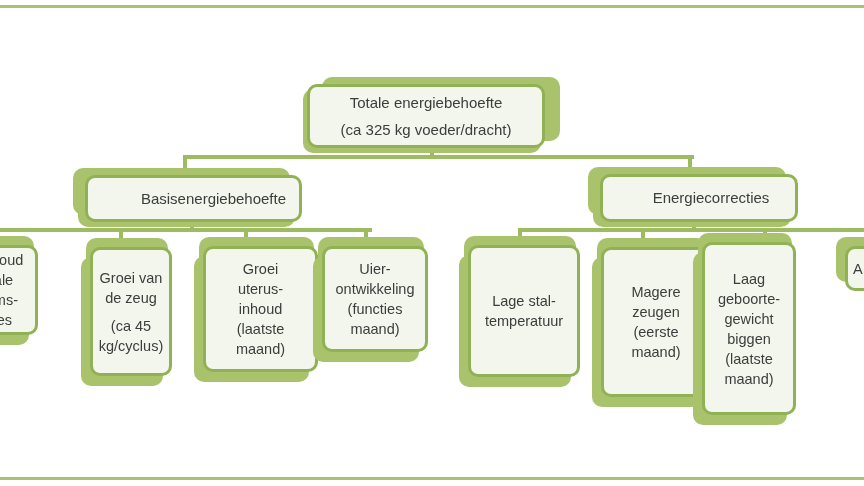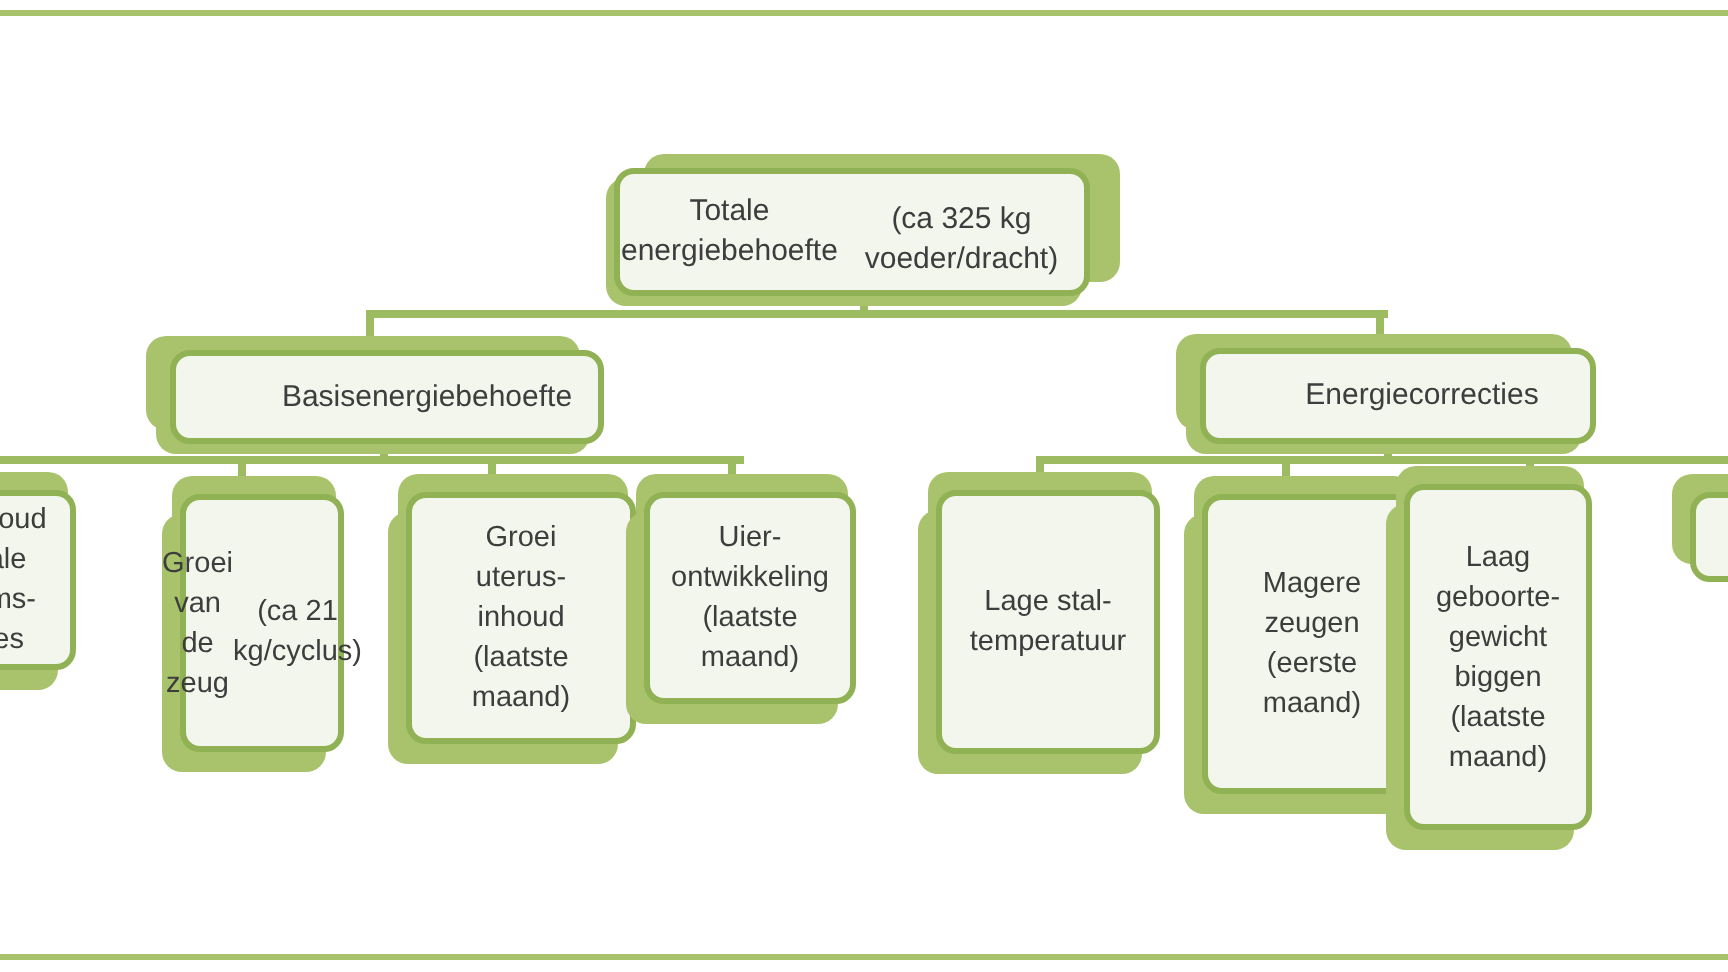--- a/index.html
+++ b/index.html
@@ -7,21 +7,21 @@
     position:relative; width:864px; height:486px;
     overflow:hidden; background:#ffffff;
     font-family:"Liberation Sans", sans-serif;
     color:#3d3d3d;
   }
   .rule { position:absolute; left:0; width:864px; height:3px; background:#a9c36c; }
   .cl   { position:absolute; background:#9dbb60; }
   .node {
     position:absolute; box-sizing:border-box;
     background:#f3f6ec; border:3px solid #90b154; border-radius:10px;
-    display:flex; flex-direction:row; justify-content:center; align-items:center;
+    display:flex; flex-direction:column; justify-content:center; align-items:center;
     text-align:center;
   }
   .root-node { box-shadow:15px -7px 0 #a9c36c, -4px 5px 0 #a9c36c; }
   .lvl2      { box-shadow:-12px -7px 0 #a9c36c, -7px 5px 0 #a9c36c; }
   .lvl3      { box-shadow:-9px 10px 0 #a9c36c, -4px -9px 0 #a9c36c; }
   .abox      { box-shadow:-9px -9px 0 #a9c36c; align-items:flex-start; padding-left:5px; }
   .txt  { white-space:pre-line; line-height:20px; font-size:14.5px; }
   .big  { font-size:15px; }
   .sub  { margin-top:8px; }
 </style>
@@ -66,36 +66,36 @@
   <div class="node lvl3" style="left:-64px;top:245px;width:102px;height:90px;">
     <div class="txt">Onderhoud
 normale
 lichaams-
 functies</div>
   </div>
 
   <div class="node lvl3" style="left:90px;top:247px;width:82px;height:129px;">
     <div class="txt">Groei van
 de zeug</div>
-    <div class="txt sub">(ca 21
+    <div class="txt sub">(ca 45
 kg/cyclus)</div>
   </div>
 
   <div class="node lvl3" style="left:203px;top:246px;width:115px;height:126px;">
     <div class="txt">Groei
 uterus-
 inhoud
 (laatste
 maand)</div>
   </div>
 
   <div class="node lvl3" style="left:322px;top:246px;width:106px;height:106px;">
     <div class="txt">Uier-
 ontwikkeling
-(laatste
+(functies
 maand)</div>
   </div>
 
   <div class="node lvl3" style="left:468px;top:245px;width:112px;height:132px;">
     <div class="txt">Lage stal-
 temperatuur</div>
   </div>
 
   <div class="node lvl3" style="left:601px;top:247px;width:110px;height:150px;">
     <div class="txt">Magere

